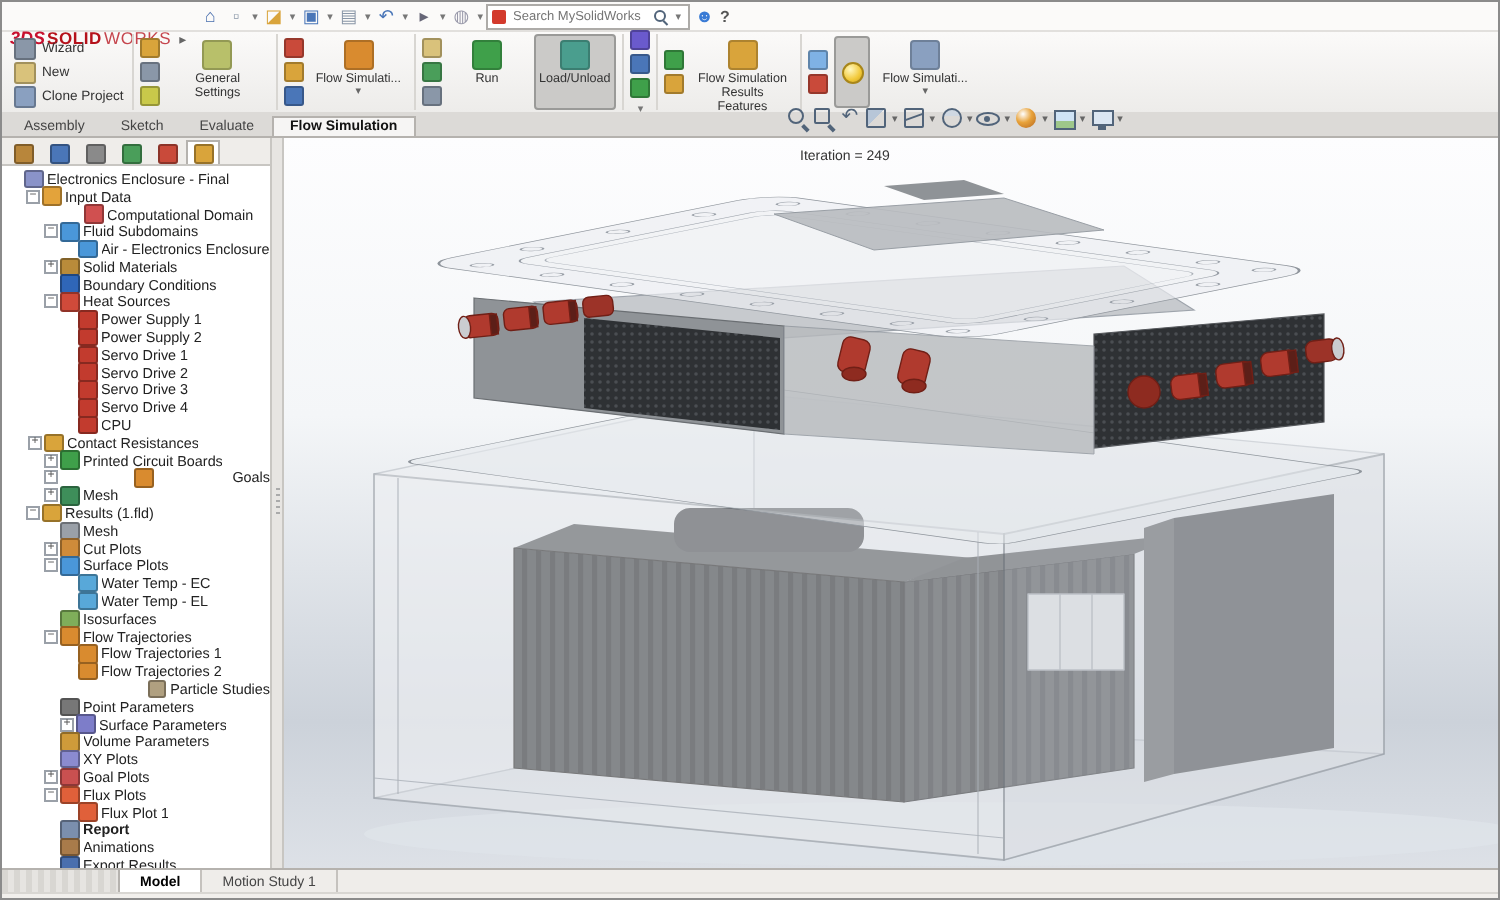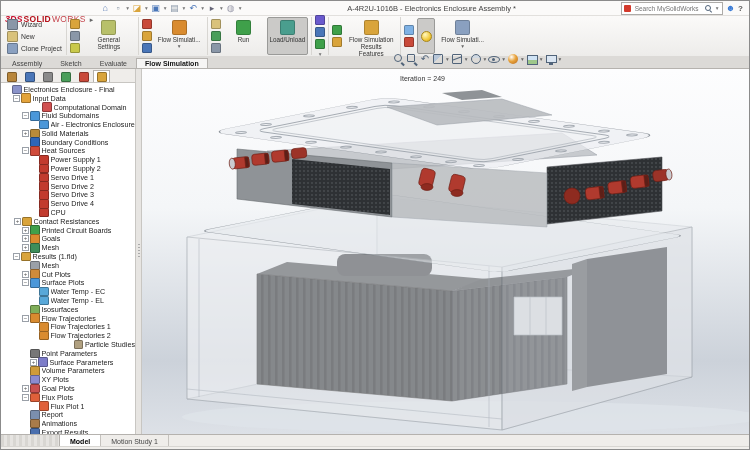--- a/index.html
+++ b/index.html
@@ -108,21 +108,20 @@
         <span class="qacaret">▾</span>
         <span class="qa" style="color: rgb(138, 151, 168);">▤</span>
         <span class="qacaret">▾</span>
         <span class="qa" style="color: rgb(74, 118, 184);">↶</span>
         <span class="qacaret">▾</span>
         <span class="qa" style="color: rgb(102, 102, 119);">▸</span>
         <span class="qacaret">▾</span>
         <span class="qa" style="color: rgb(153, 153, 170);">◍</span>
         <span class="qacaret">▾</span>
       </div>
-    <div id="doctitle">A-4R2U-1016B - Electronics Enclosure Assembly *</div>
     <div id="searchbox">
       <span class="swredicon"></span>
       <input placeholder="Search MySolidWorks" style="">
       <span class="minimag"></span>
       <span class="qacaret">▾</span>
     </div>
     <span class="personicon">☻</span>
     <span class="helpicon">?</span>
   </div>
 
@@ -343,21 +342,21 @@
           <div class="trow" style="padding-left: 12px;">
             <span class="texp on">+</span>
             <span class="ticon" style="background: rgb(217, 164, 59);"></span>
             <span class="tlabel">Contact Resistances</span>
           </div>
           <div class="trow" style="padding-left: 20px;">
             <span class="texp on">+</span>
             <span class="ticon" style="background: rgb(63, 160, 74);"></span>
             <span class="tlabel">Printed Circuit Boards</span>
           </div>
-          <div class="trow" style="padding-left: 20px;">
+          <div class="trow" style="padding-left: 20px; justify-content: space-between;">
             <span class="texp on">+</span>
             <span class="ticon" style="background: rgb(217, 139, 47);"></span>
             <span class="tlabel">Goals</span>
           </div>
           <div class="trow" style="padding-left: 20px;">
             <span class="texp on">+</span>
             <span class="ticon" style="background: rgb(62, 142, 90);"></span>
             <span class="tlabel">Mesh</span>
           </div>
           <div class="trow" style="padding-left: 11px;">
@@ -443,21 +442,21 @@
           <div class="trow" style="padding-left: 20px;">
             <span class="texp on">−</span>
             <span class="ticon" style="background: rgb(224, 96, 58);"></span>
             <span class="tlabel">Flux Plots</span>
           </div>
           <div class="trow" style="padding-left: 29px;">
             <span class="texp"></span>
             <span class="ticon" style="background: rgb(224, 96, 58);"></span>
             <span class="tlabel">Flux Plot 1</span>
           </div>
-          <div class="trow" style="padding-left: 20px;">
+          <div class="trow" style="padding-left: 20px; font-weight: bold;">
             <span class="texp"></span>
             <span class="ticon" style="background: rgb(123, 143, 174);"></span>
             <span class="tlabel">Report</span>
           </div>
           <div class="trow" style="padding-left: 20px;">
             <span class="texp"></span>
             <span class="ticon" style="background: rgb(169, 123, 74);"></span>
             <span class="tlabel">Animations</span>
           </div>
           <div class="trow" style="padding-left: 20px;">

